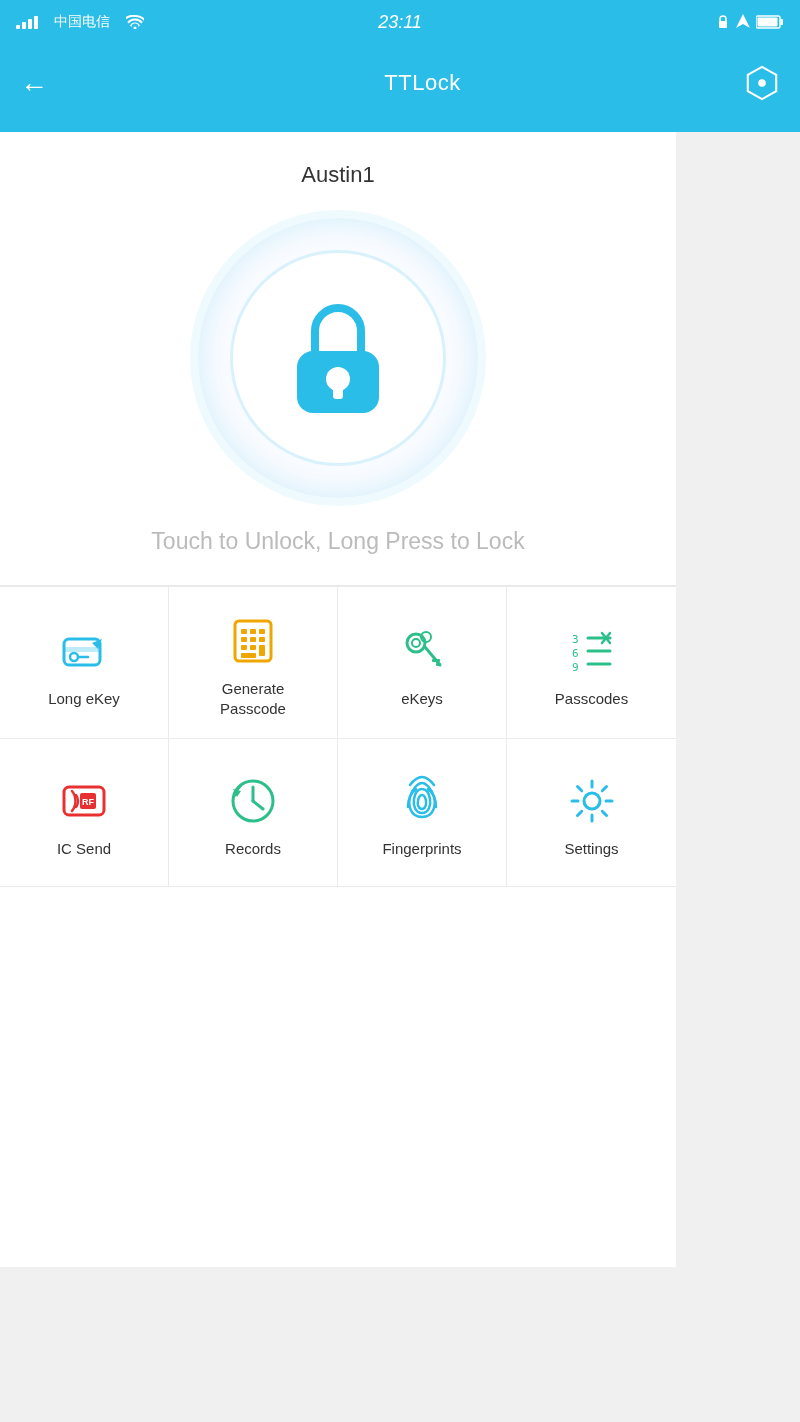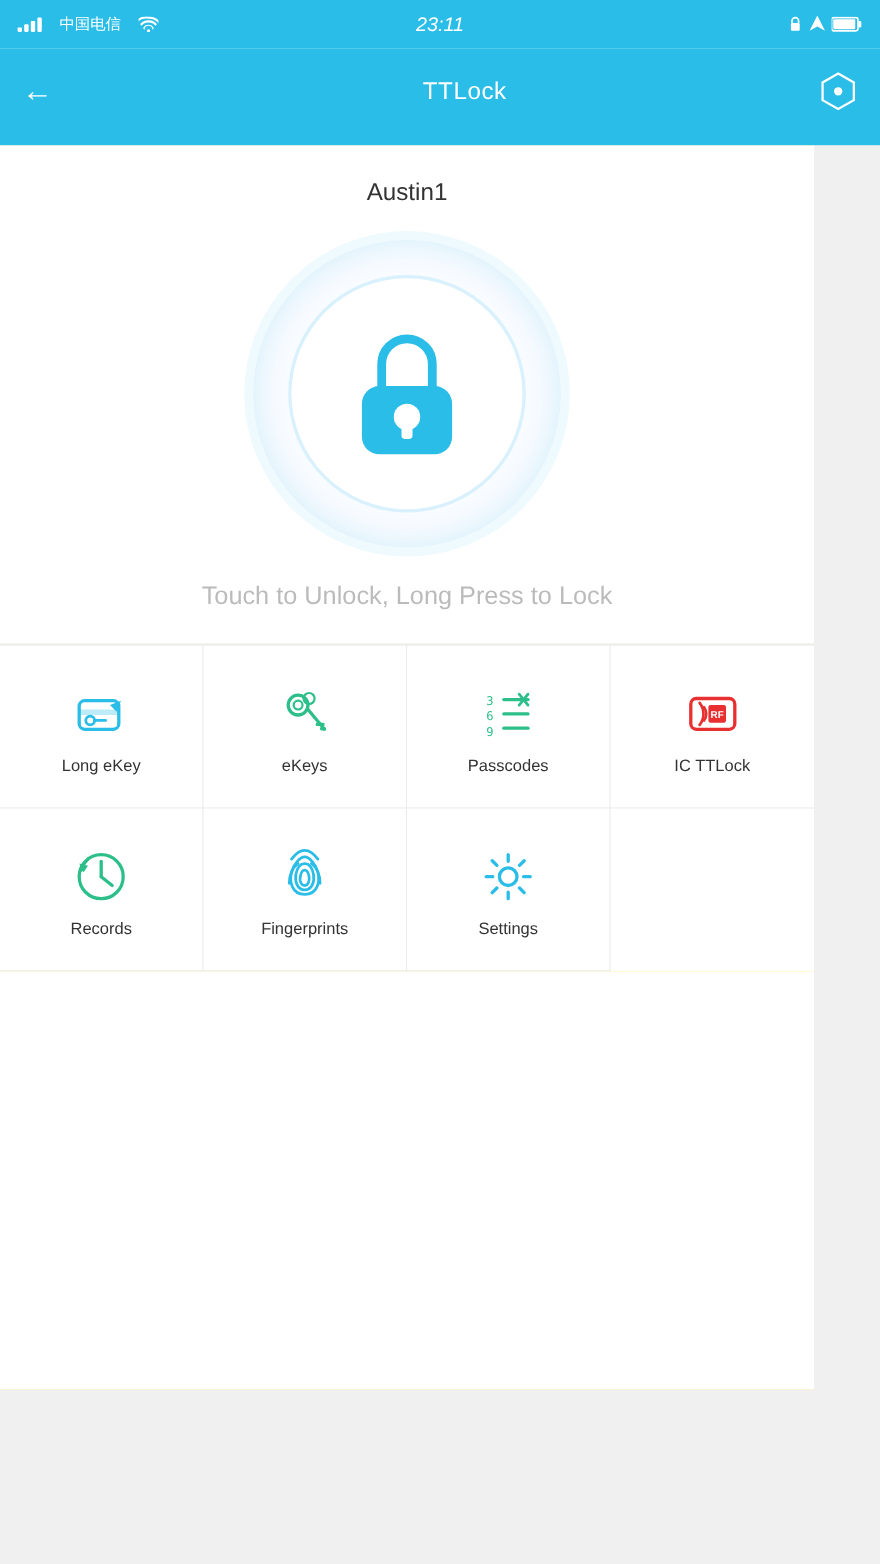--- a/index.html
+++ b/index.html
@@ -95,22 +95,22 @@
     .hex-icon {
       width: 36px;
       height: 36px;
       display: flex;
       align-items: center;
       justify-content: center;
     }
 
     
     .main-content {
-      width: 740px;
-      background: #fde047;
+      width: 676px;
+      background: #d946ef;
     }
 
     
     .lock-panel {
       background: white;
       display: flex;
       flex-direction: column;
       align-items: center;
       padding: 30px 0 30px;
       border-bottom: 1px solid #e8e8e8;
@@ -269,20 +269,37 @@
 
         <circle cx="16" cy="32" r="4" stroke="#29bde8" stroke-width="2.5" fill="none"></circle>
 
         <line x1="20" y1="32" x2="30" y2="32" stroke="#29bde8" stroke-width="2.5" stroke-linecap="round"></line>
 
         <path d="M34 18 L44 14 L40 24 Z" fill="#29bde8"></path>
       </svg>
       <span class="grid-item-label">Long eKey</span>
     </div>
 
+    <div class="grid-item">
+      <svg class="grid-item-icon" viewBox="0 0 52 52" fill="none">
+        <rect x="8" y="6" width="36" height="40" rx="4" stroke="#f0a500" stroke-width="3" fill="none"></rect>
+
+        <rect x="14" y="14" width="6" height="5" rx="1" fill="#f0a500"></rect>
+        <rect x="23" y="14" width="6" height="5" rx="1" fill="#f0a500"></rect>
+        <rect x="32" y="14" width="6" height="5" rx="1" fill="#f0a500"></rect>
+        <rect x="14" y="22" width="6" height="5" rx="1" fill="#f0a500"></rect>
+        <rect x="23" y="22" width="6" height="5" rx="1" fill="#f0a500"></rect>
+        <rect x="32" y="22" width="6" height="5" rx="1" fill="#f0a500"></rect>
+        <rect x="14" y="30" width="6" height="5" rx="1" fill="#f0a500"></rect>
+        <rect x="23" y="30" width="6" height="5" rx="1" fill="#f0a500"></rect>
+        <rect x="32" y="30" width="6" height="11" rx="1" fill="#f0a500"></rect>
+        <rect x="14" y="38" width="15" height="5" rx="1" fill="#f0a500"></rect>
+      </svg>
+      <span class="grid-item-label">Generate<br>Passcode</span>
+    </div>
 
     <div class="grid-item">
       <svg class="grid-item-icon" viewBox="0 0 52 52" fill="none">
 
         <circle cx="20" cy="18" r="9" stroke="#2dbf8a" stroke-width="3" fill="none"></circle>
         <circle cx="20" cy="18" r="4" stroke="#2dbf8a" stroke-width="2" fill="none"></circle>
         <line x1="29" y1="22" x2="44" y2="40" stroke="#2dbf8a" stroke-width="3" stroke-linecap="round"></line>
         <rect x="36" y="34" width="8" height="3" rx="1" fill="#2dbf8a"></rect>
         <rect x="40" y="38" width="5" height="3" rx="1" fill="#2dbf8a"></rect>
 
@@ -312,21 +329,21 @@
       <svg class="grid-item-icon" viewBox="0 0 52 52" fill="none">
 
         <rect x="6" y="12" width="40" height="28" rx="5" stroke="#e83030" stroke-width="3" fill="none"></rect>
 
         <path d="M18 20 a10 10 0 0 1 0 12" stroke="#e83030" stroke-width="2.5" stroke-linecap="round" fill="none"></path>
         <path d="M14 16 a16 16 0 0 1 0 20" stroke="#e83030" stroke-width="2.5" stroke-linecap="round" fill="none"></path>
 
         <rect x="22" y="18" width="16" height="16" rx="2" fill="#e83030"></rect>
         <text x="24" y="30" font-size="9" fill="white" font-family="sans-serif" font-weight="bold">RF</text>
       </svg>
-      <span class="grid-item-label">IC TTLock</span>
+      <span class="grid-item-label">IC Send</span>
     </div>
 
     <div class="grid-item">
       <svg class="grid-item-icon" viewBox="0 0 52 52" fill="none">
 
         <circle cx="26" cy="26" r="20" stroke="#2dbf8a" stroke-width="3" fill="none"></circle>
 
         <line x1="26" y1="26" x2="26" y2="12" stroke="#2dbf8a" stroke-width="3" stroke-linecap="round"></line>
         <line x1="26" y1="26" x2="36" y2="34" stroke="#2dbf8a" stroke-width="3" stroke-linecap="round"></line>
 

